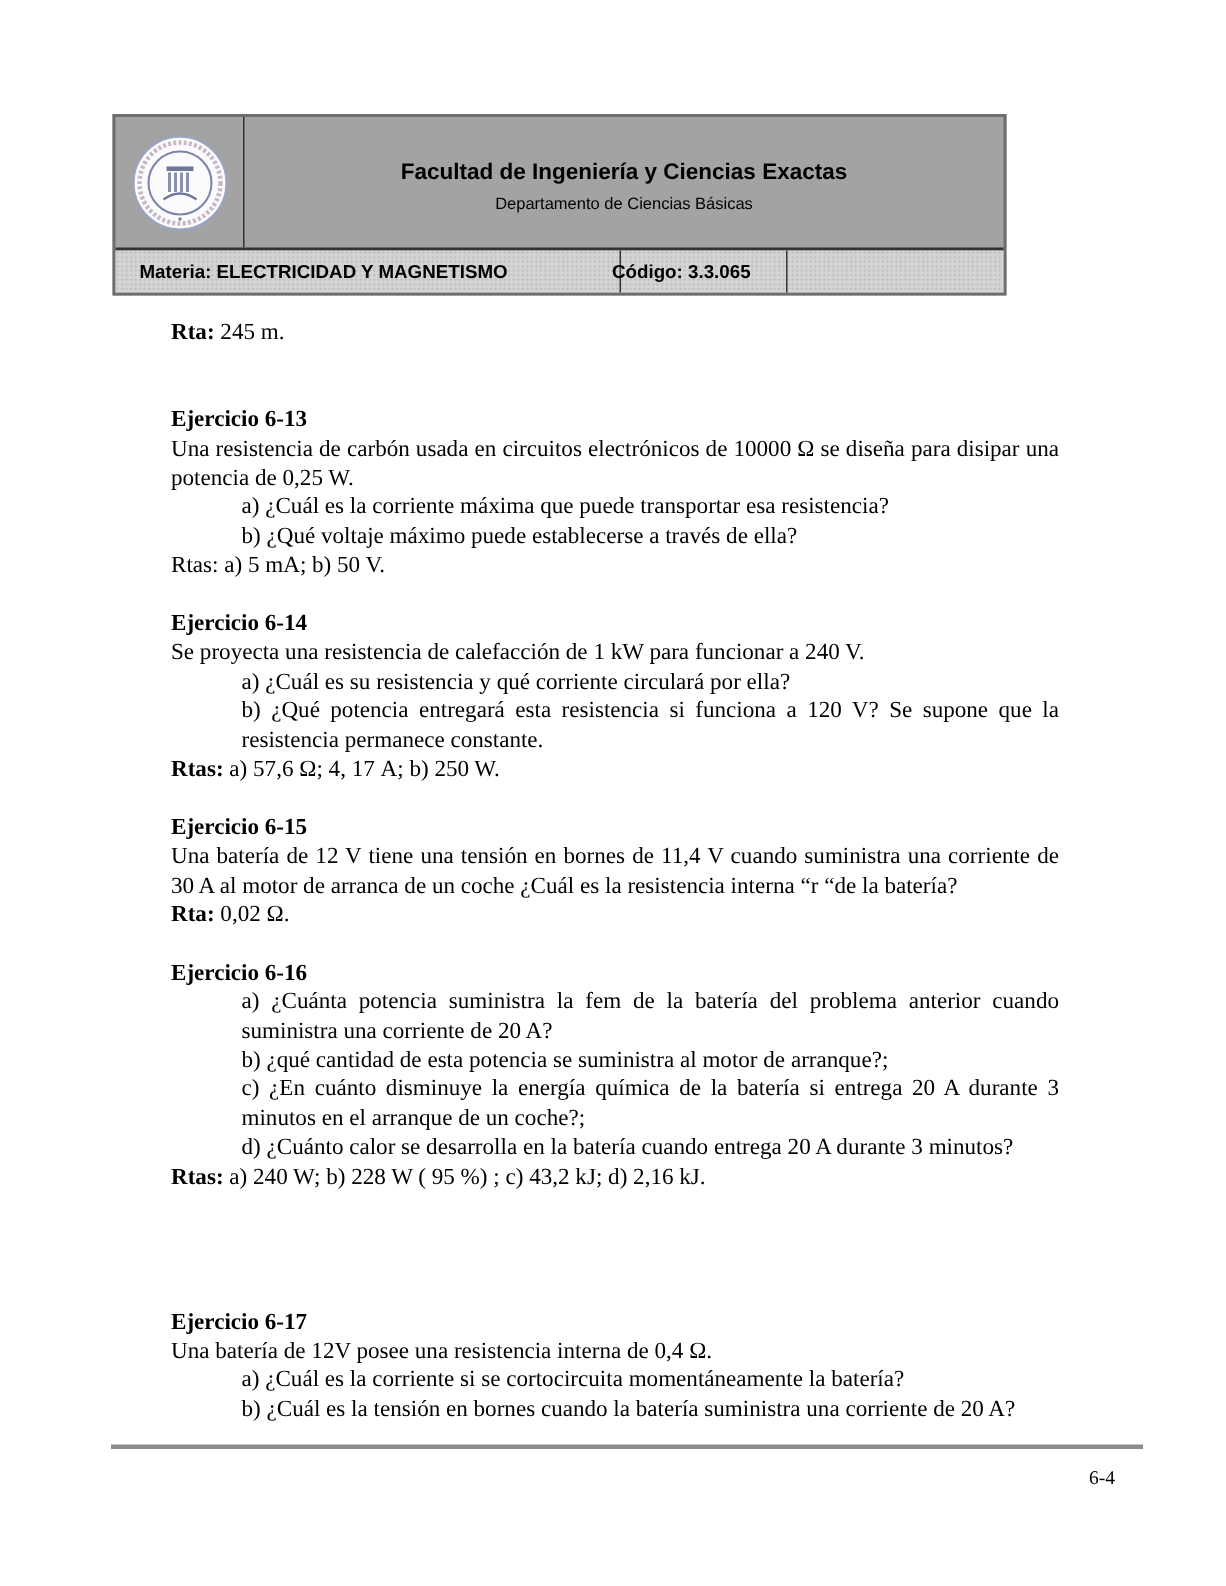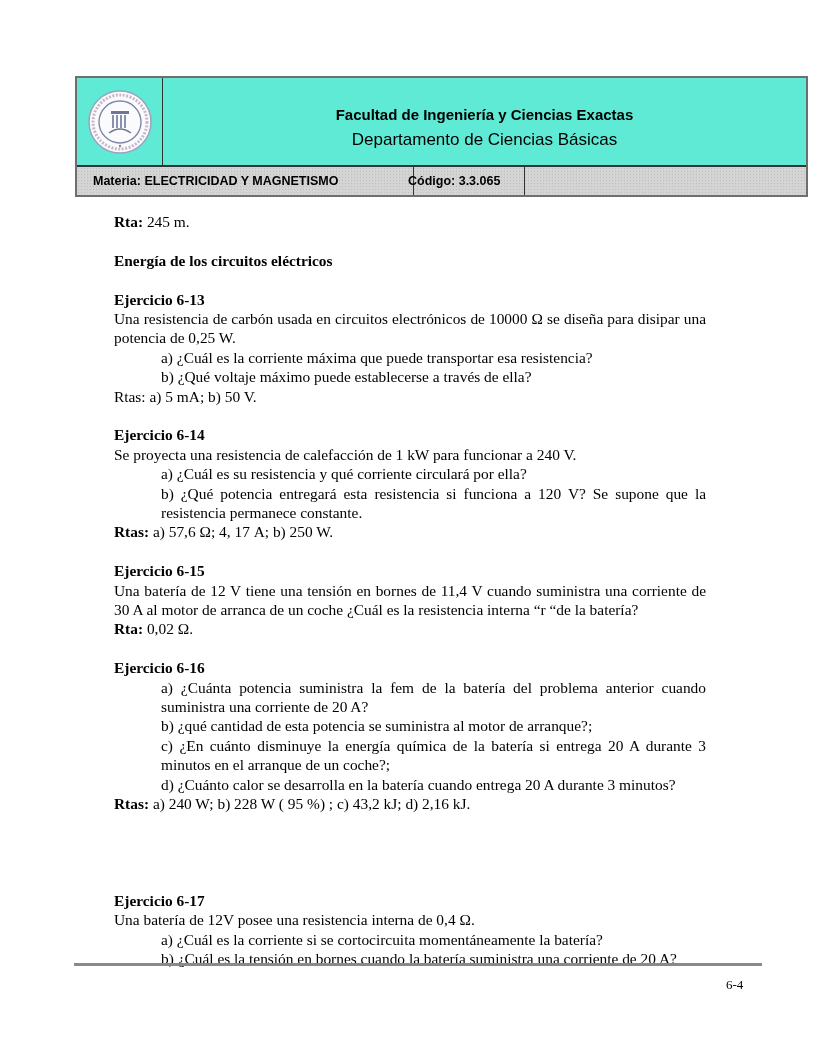--- a/index.html
+++ b/index.html
@@ -1,29 +1,29 @@
 <!DOCTYPE html>
 <html><head>
 <meta charset="utf-8">
 <style>
   html, body { margin: 0; padding: 0; background: #ffffff; }
   body { width: 817px; height: 1057px; position: relative; overflow: hidden;
          font-family: "Liberation Serif", serif; color: #000; }
 
-  .header { position: absolute; left: 75px; top: 76px; width: 733px; height: 121px;
-            border: 2px solid #6e6e6e; box-sizing: border-box; background: #5eead4; }
+  .header { position: absolute; left: 75px; top: 76px; width: 596px; height: 121px;
+            border: 2px solid #6e6e6e; box-sizing: border-box; background: #a3a3a3; }
   .header-top { position: absolute; left: 0; top: 0; right: 0; height: 89px;
                 border-bottom: 2px solid #333; box-sizing: border-box; }
   .logo-cell { position: absolute; left: 0; top: 0; width: 86px; height: 87px;
                border-right: 1px solid #333; box-sizing: border-box;
                display: flex; align-items: center; justify-content: center; }
   .title-cell { position: absolute; left: 86px; top: 0; right: 0; height: 87px;
                 text-align: center; font-family: "Liberation Sans", sans-serif; }
   .title-main { position: absolute; left: 0; right: 0; top: 28px; font-size: 15px; font-weight: bold; }
-  .title-sub { position: absolute; left: 0; right: 0; top: 52px; font-size: 17px; }
+  .title-sub { position: absolute; left: 0; right: 0; top: 52px; font-size: 11px; }
 
   .header-bottom { position: absolute; left: 0; top: 89px; right: 0; bottom: 0;
                    background: #d4d4d4;
                    background-image: radial-gradient(#bdbdbd 0.6px, transparent 0.7px);
                    background-size: 3px 3px;
                    font-family: "Liberation Sans", sans-serif; font-size: 12.5px; font-weight: bold; }
   .hb-cell { position: absolute; top: 0; bottom: 0; display: flex; align-items: center;
              padding-left: 4px; box-sizing: border-box; }
   .hb-materia { left: 0; width: 325px; border-right: 1px solid #333; margin-left: 12px; }
   .hb-codigo { left: 325px; width: 123px; border-right: 1px solid #333; padding-left: 6px; }
@@ -68,21 +68,20 @@
   <div class="header-bottom">
     <div class="hb-cell hb-materia">Materia: ELECTRICIDAD Y MAGNETISMO</div>
     <div class="hb-cell hb-codigo">Código: 3.3.065</div>
     <div class="hb-cell hb-empty"></div>
   </div>
 </div>
 
 <div class="content">
   <p><span class="bold">Rta:</span><span> 245 m.</span></p>
   <div class="gap"></div>
-  <p class="bold">Energía de los circuitos eléctricos</p>
   <div class="gap"></div>
 
   <div>
     <p class="bold">Ejercicio 6-13</p>
     <p class="justify">Una resistencia de carbón usada en circuitos electrónicos de 10000 Ω se diseña para disipar una potencia de 0,25 W.</p>
     <p class="item">a) ¿Cuál es la corriente máxima que puede transportar esa resistencia?</p>
     <p class="item">b) ¿Qué voltaje máximo puede establecerse a través de ella?</p>
     <p><span>Rtas:</span><span> a) 5 mA; b) 50 V.</span></p>
   </div>
   <div class="gap"></div>

